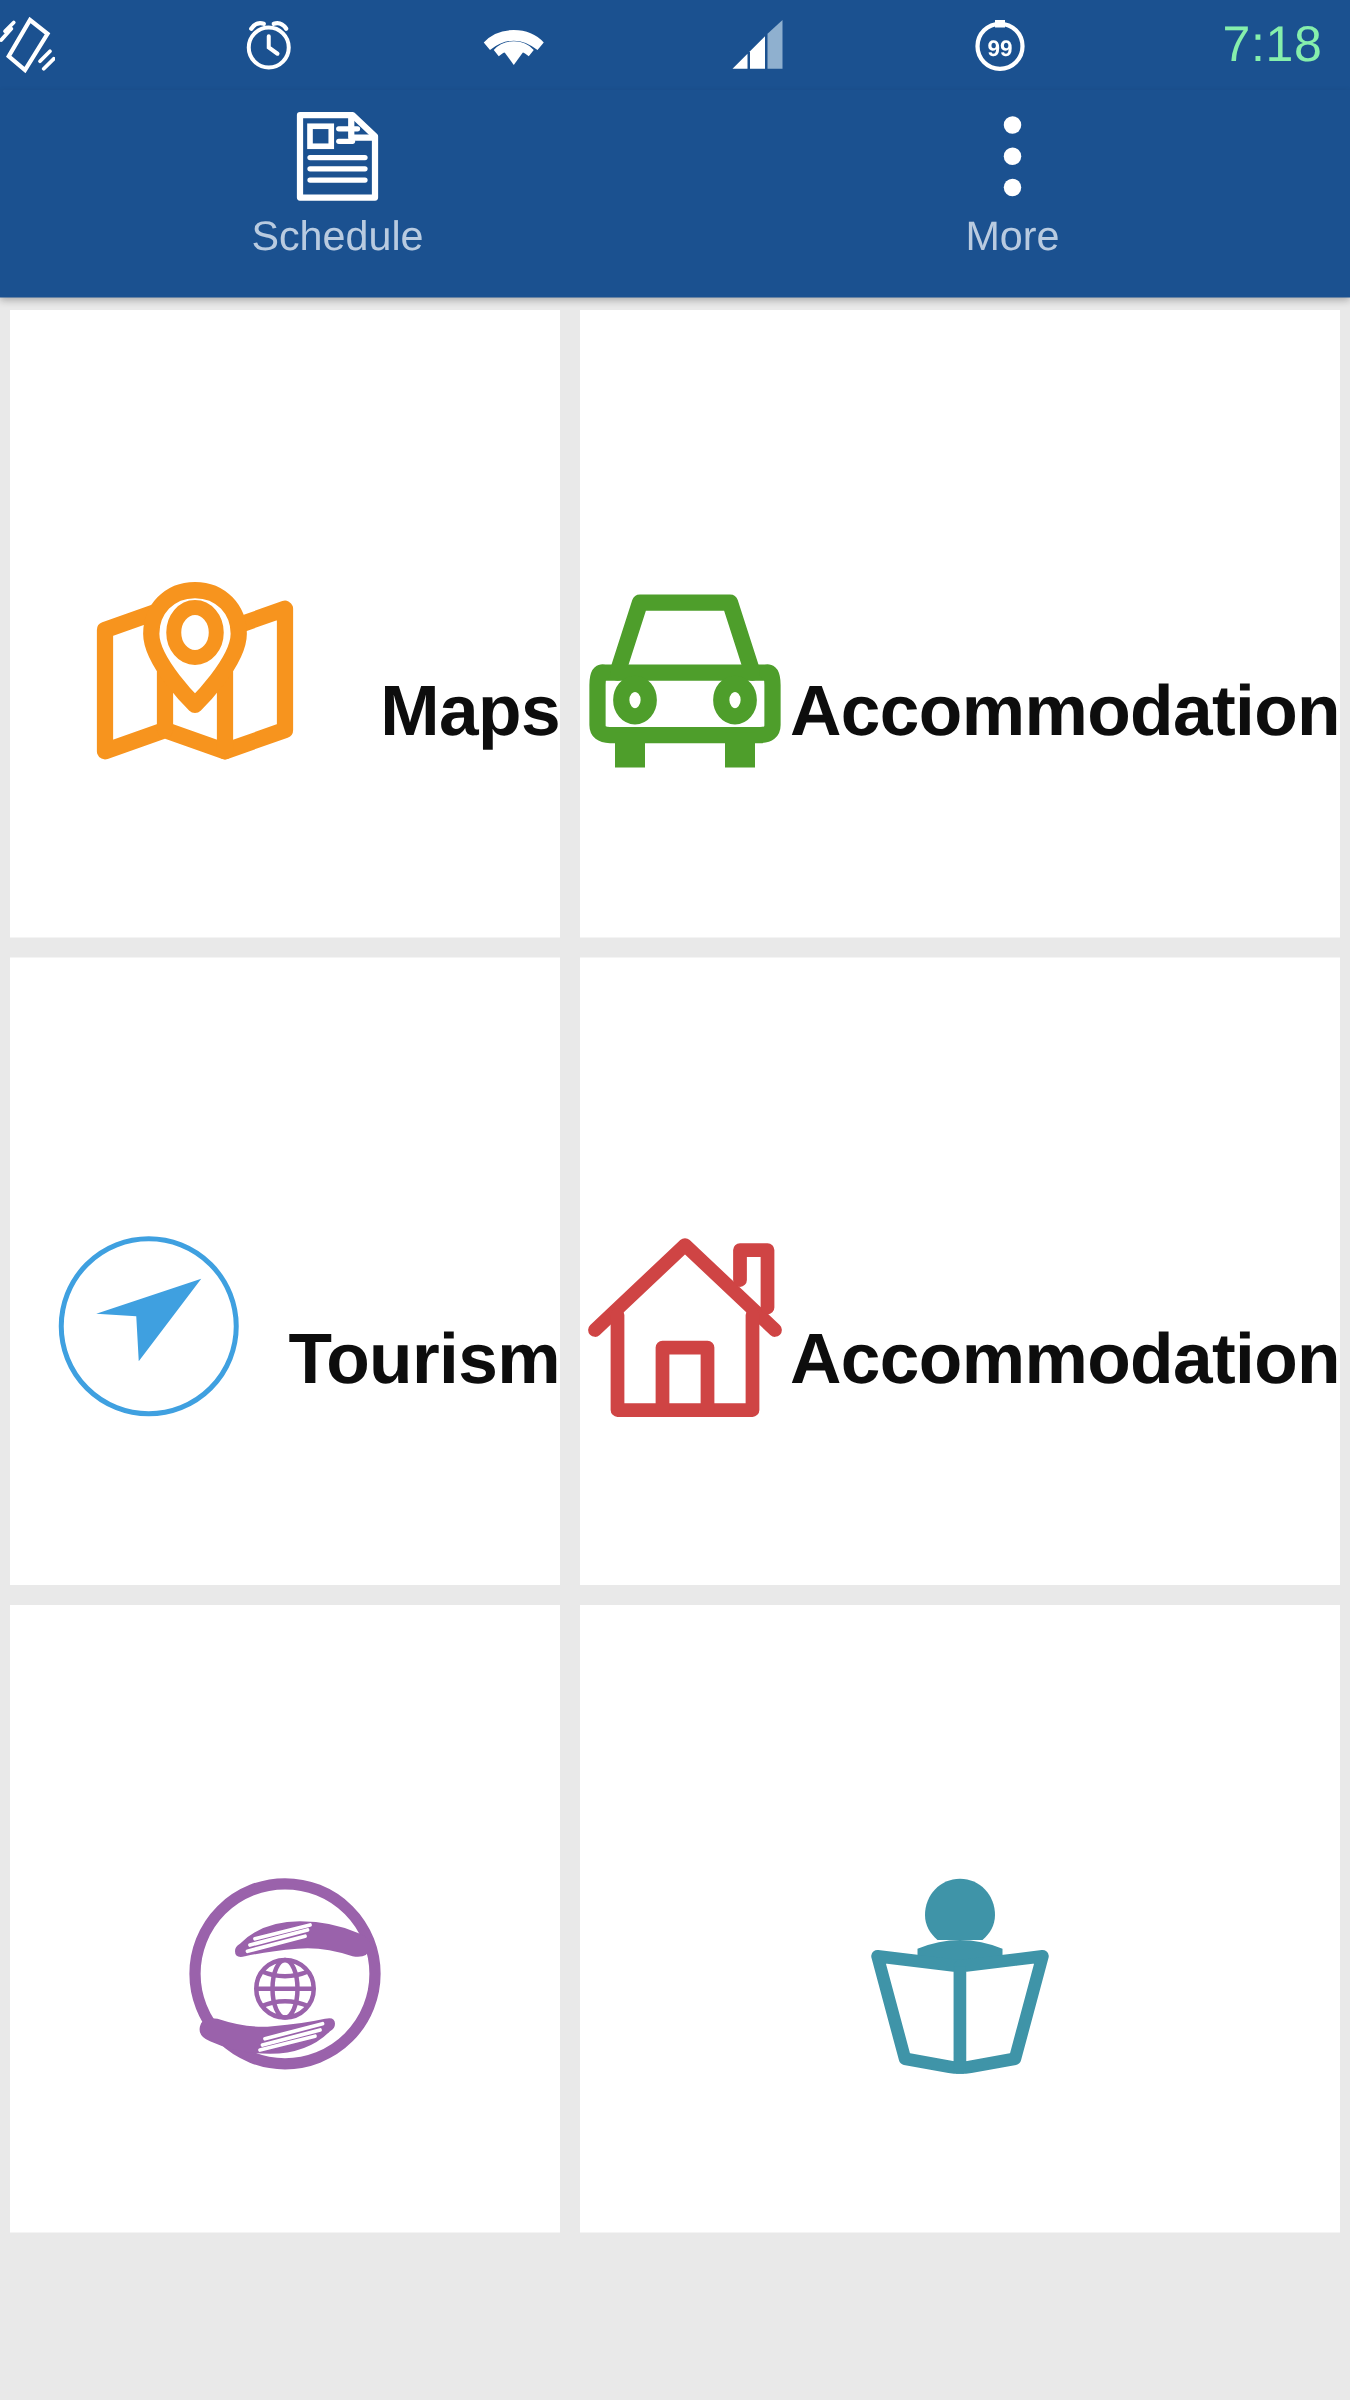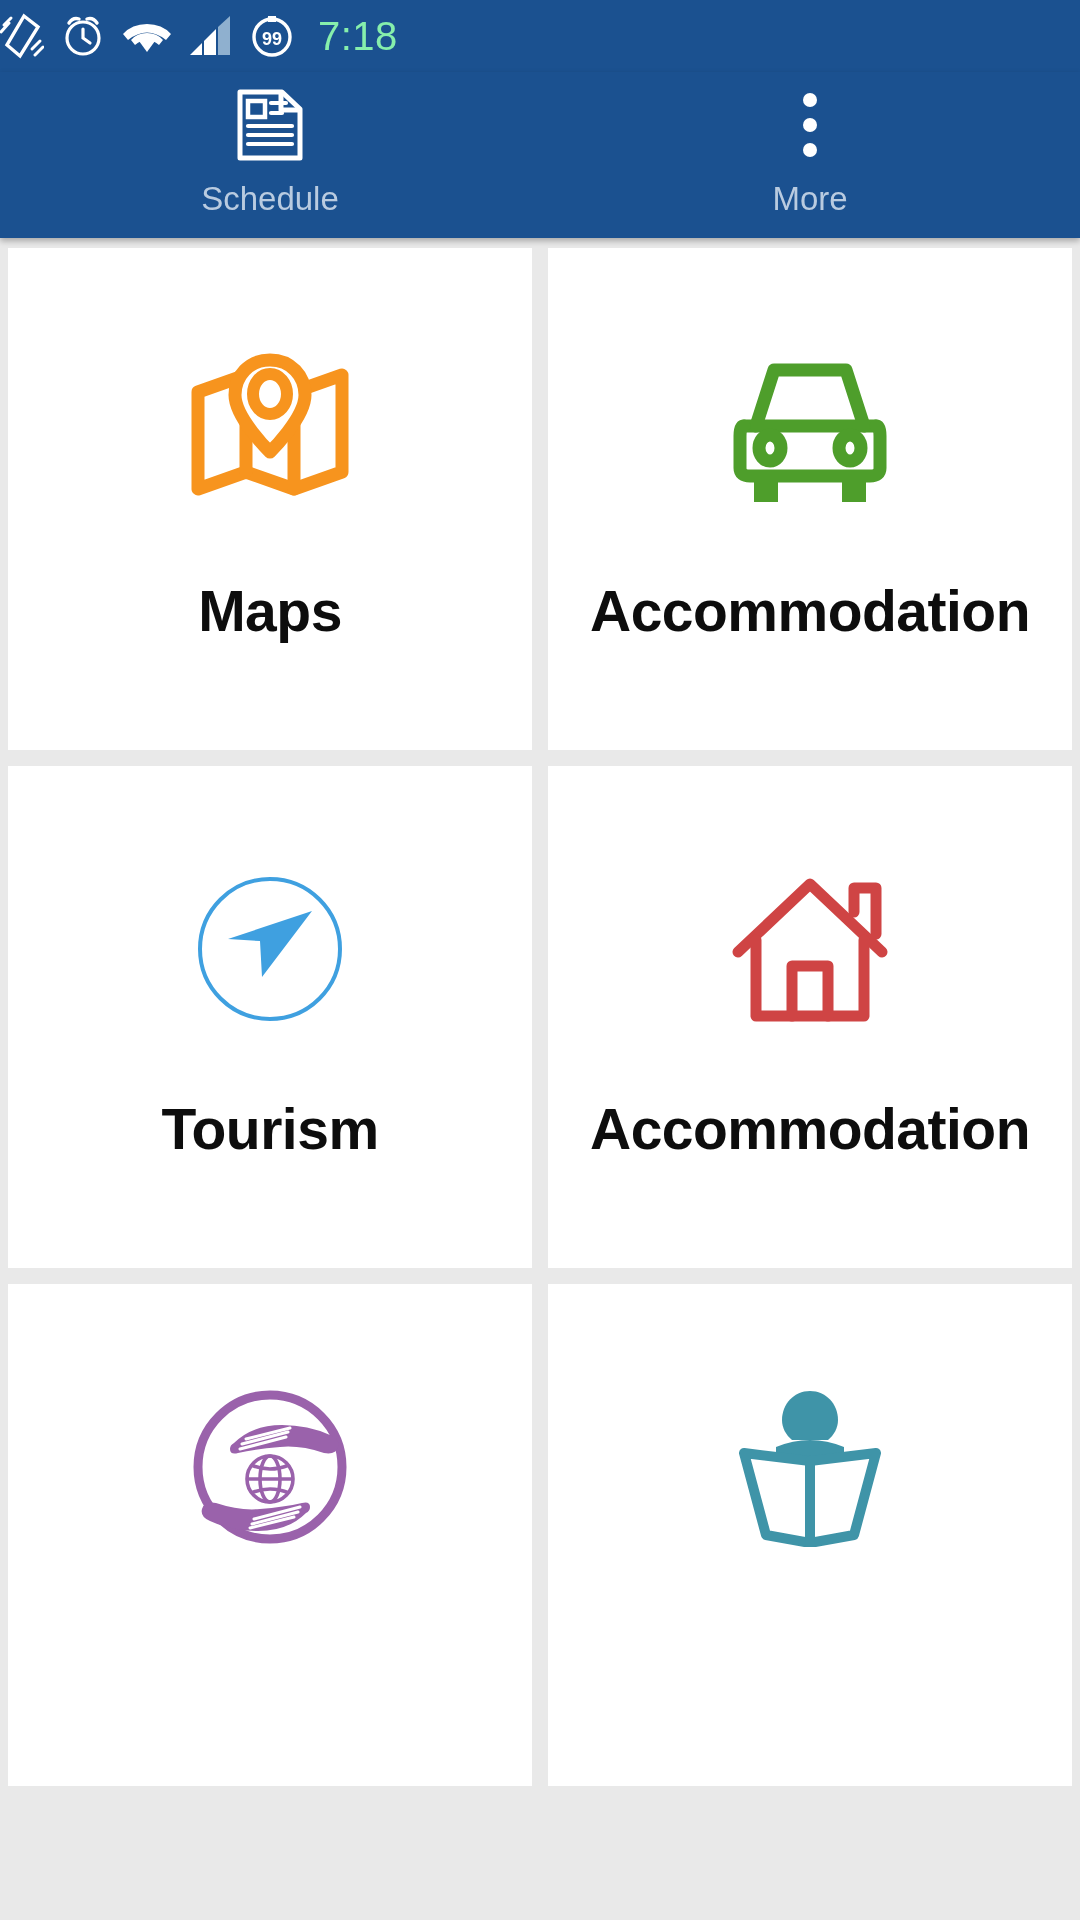--- a/index.html
+++ b/index.html
@@ -6,21 +6,21 @@
   html, body {
     width:1080px; height:1920px;
     background:#e9e9e9;
     font-family:"Liberation Sans", sans-serif;
     overflow:hidden;
   }
 
   
   .statusbar {
     height:72px; background:#1b5190;
-    display:flex; align-items:center; justify-content:flex-start;
+    display:flex; align-items:center; justify-content:space-between;
     padding:0 22px 0 0; gap:16px;
   }
   .statusbar .sicon { display:flex; align-items:center; justify-content:center; }
   .status-time {
     color:#86efac; font-size:40px; font-weight:400;
     letter-spacing:0.5px; margin-left:6px;
   }
 
   
   .tabbar {
@@ -29,39 +29,39 @@
     box-shadow:0 3px 6px rgba(0,0,0,0.28);
     position:relative; z-index:5;
   }
   .tab {
     flex:1; display:flex; flex-direction:column;
     align-items:center; justify-content:flex-start;
     padding-top:18px; position:relative;
   }
   .tab .ticon { height:70px; display:flex; align-items:center; justify-content:center; }
   .tab .tlabel {
-    margin-top:20px; font-size:33px; color:#b9cbe0; font-weight:400;
+    margin-top:10px; font-size:33px; color:#b9cbe0; font-weight:400;
   }
   .tab.active .tlabel { color:#ffffff; }
   .tab.active::after {
     content:""; position:absolute; left:0; right:0; bottom:0;
     height:7px; background:#ffffff;
   }
 
   
   .grid {
     padding:10px 8px 0 8px;
     display:grid;
     grid-template-columns:1fr 1fr;
     gap:16px;
   }
   .card {
     background:#ffffff;
     height:502px;
-    display:flex; flex-direction:column;
+    display:flex; flex-direction:row;
     align-items:center; justify-content:flex-start;
     padding-top:88px;
   }
   .card .cicon {
     height:190px; width:100%;
     display:flex; align-items:center; justify-content:center;
   }
   .card .clabel {
     margin-top:52px;
     font-size:57px; font-weight:700; color:#0d0d0d;

